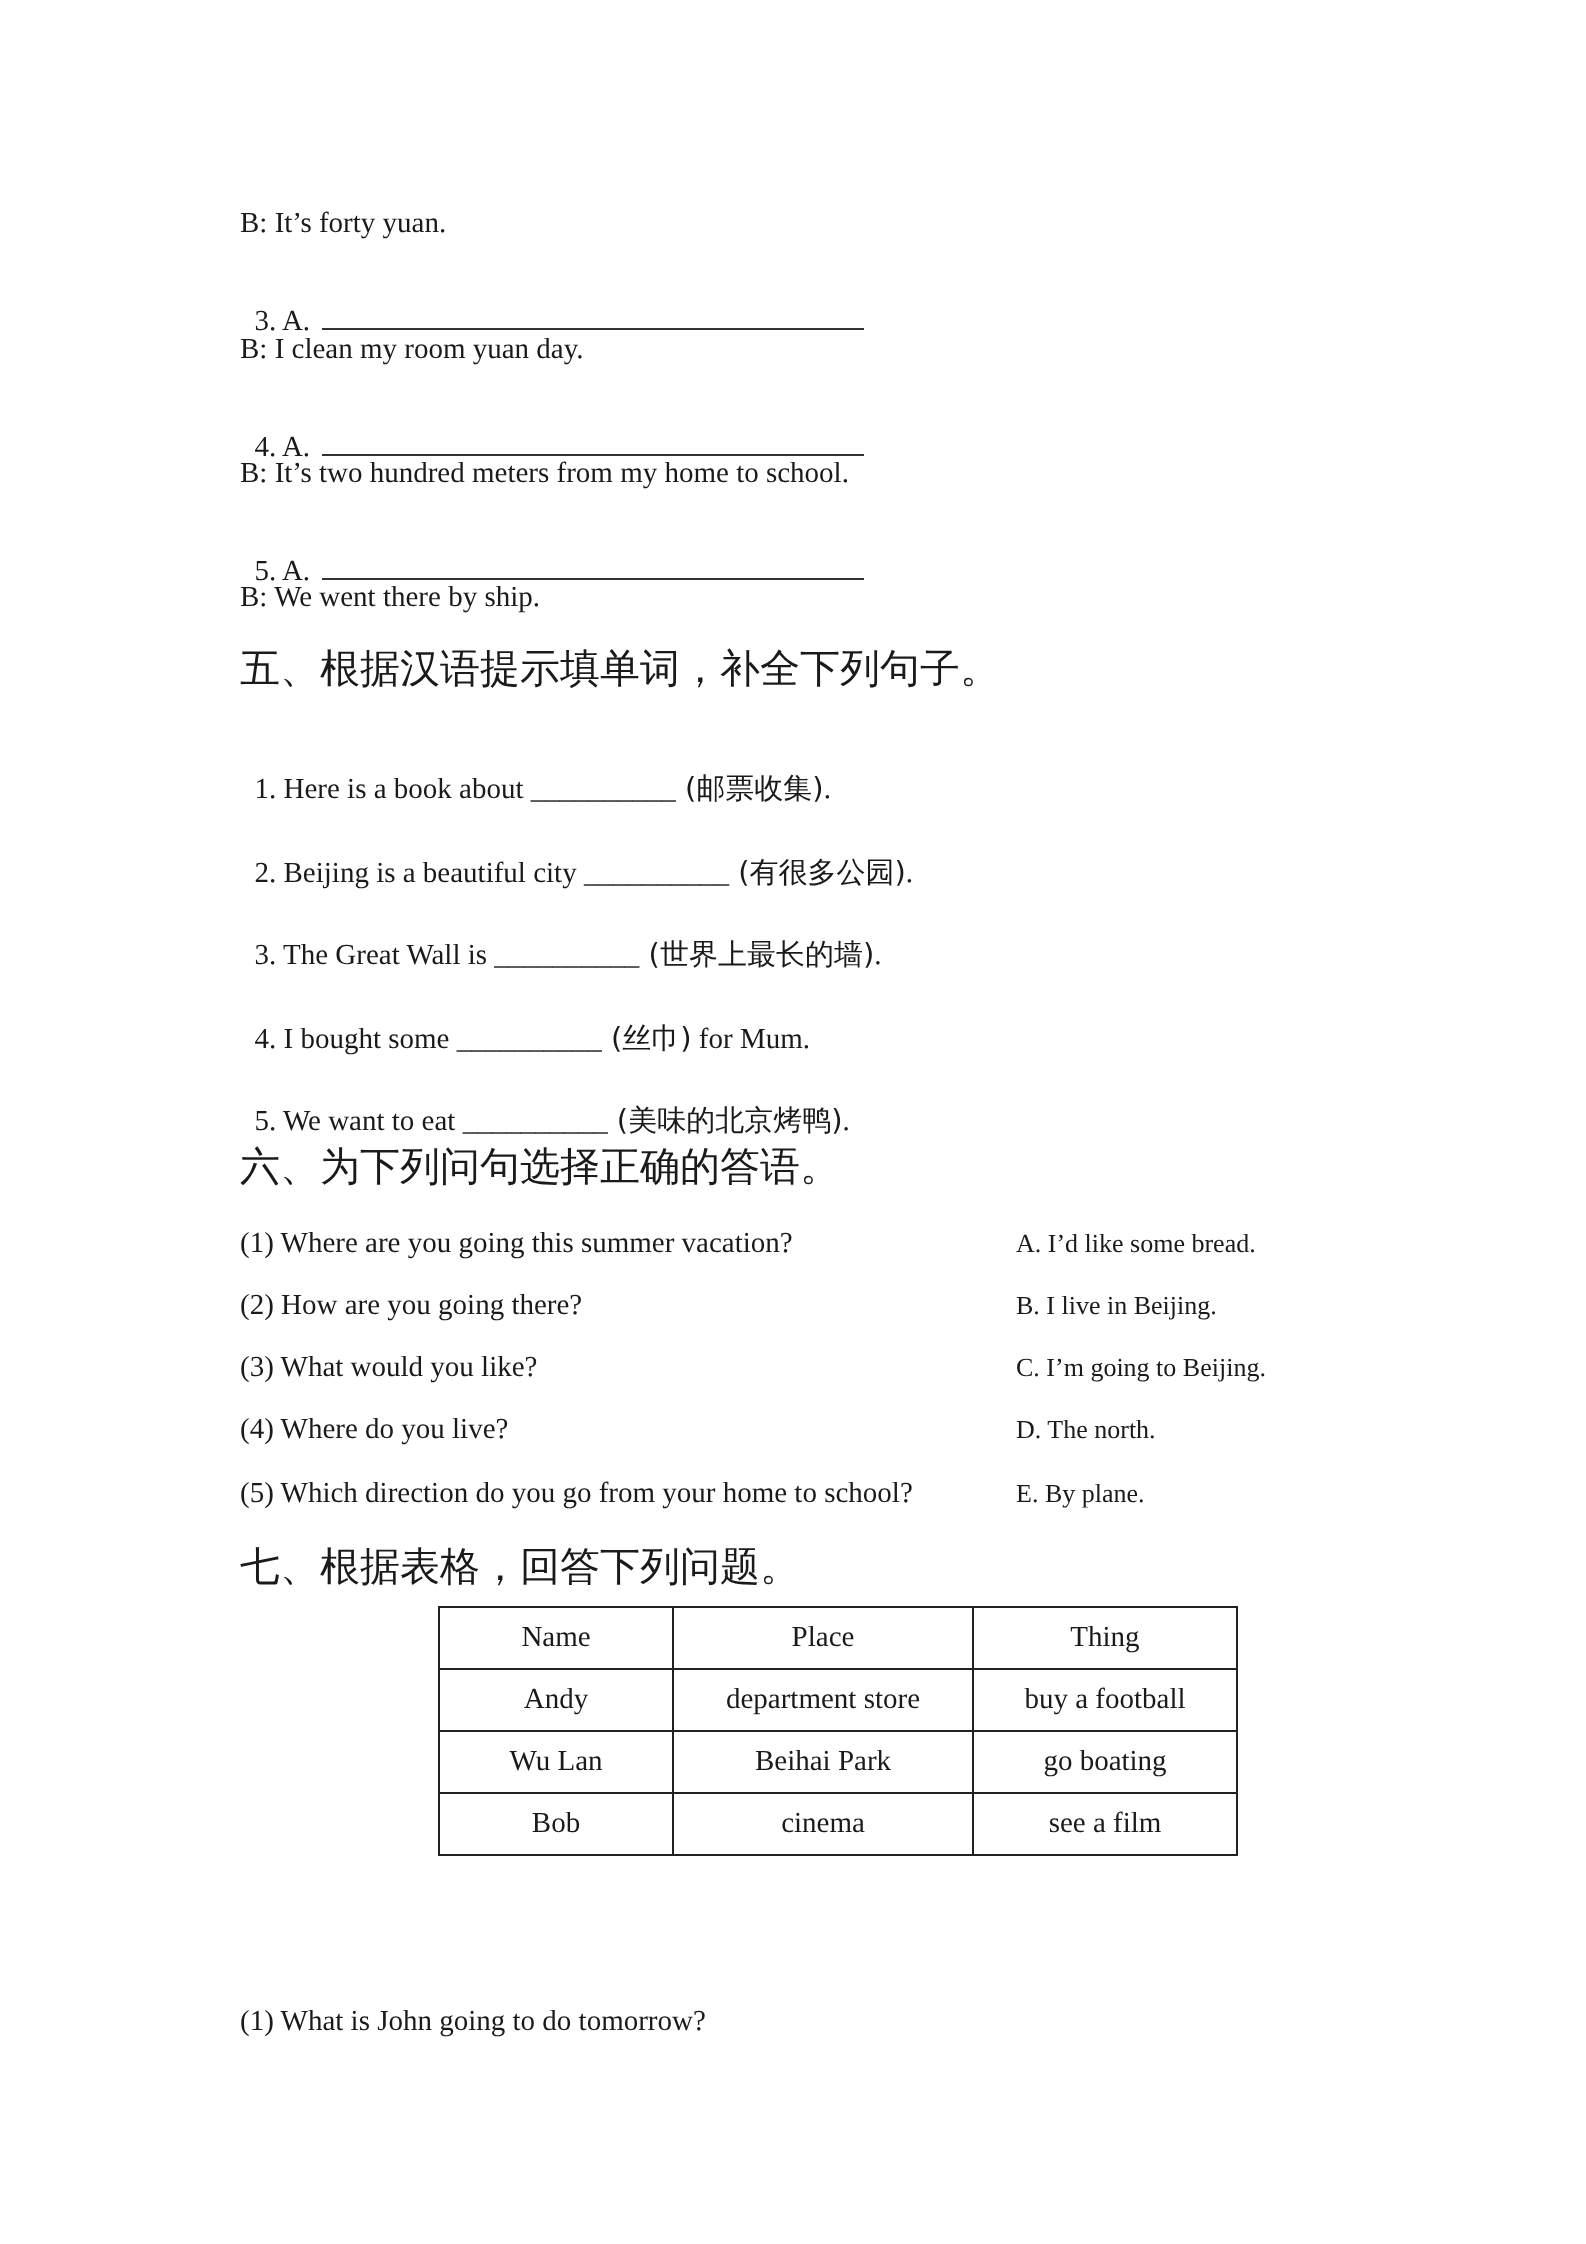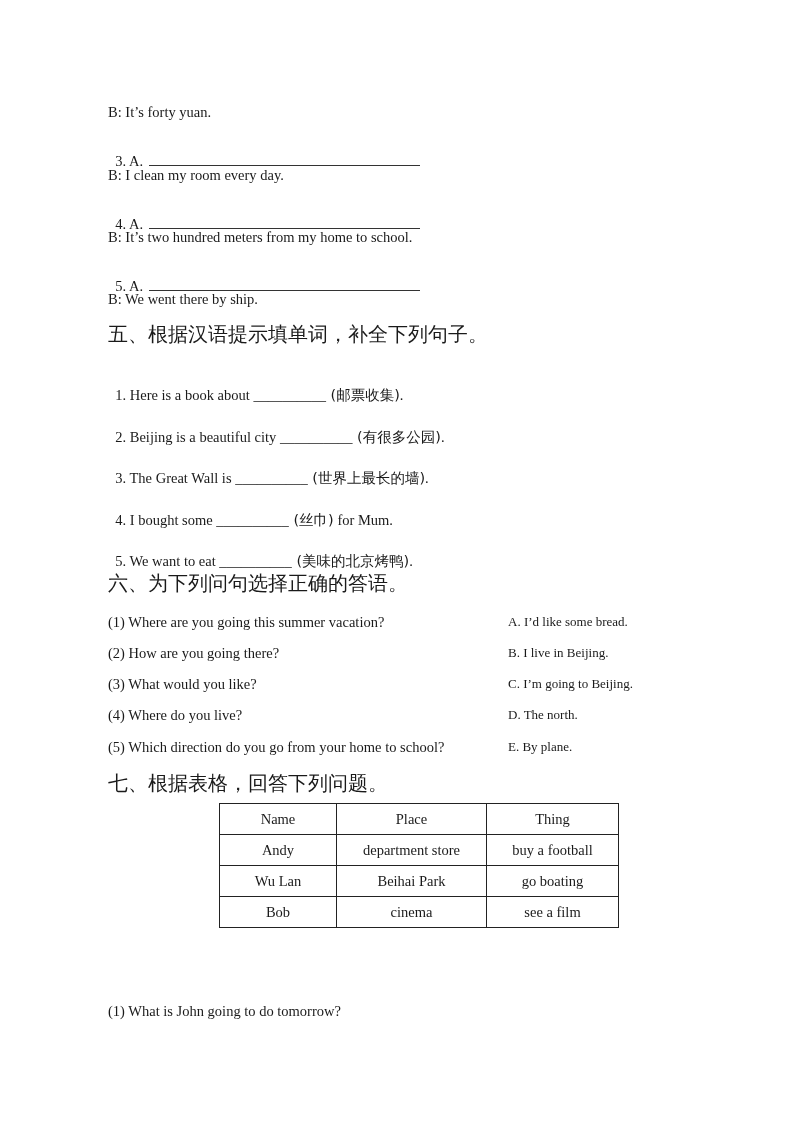--- a/index.html
+++ b/index.html
@@ -1,37 +1,37 @@
 <!DOCTYPE html>
 <html><head>
 <meta charset="utf-8">
 <style>
   html, body { margin: 0; padding: 0; background: #ffffff; }
   body { width: 793px; height: 1122px; position: relative; overflow: hidden;
          font-family: "Liberation Serif", "DejaVu Serif", serif; color: #1a1a1a; }
-  .line { position: absolute; left: 108px; font-size: 14.5px; line-height: 18px; white-space: pre; }
+  .line { position: absolute; left: 120px; font-size: 14.5px; line-height: 18px; white-space: pre; }
   .cn { font-family: "DejaVu Sans", "Liberation Sans", sans-serif; font-size: 14.5px; }
   .blank-long { display: inline-block; width: 271px; border-bottom: 1px solid #333; height: 12px; vertical-align: baseline; margin-left: 6px; }
   .heading { font-family: "DejaVu Sans", "Liberation Sans", sans-serif; font-size: 20px; text-align: center; }
   .ans { position: absolute; left: 508px; font-size: 13px; line-height: 18px; white-space: pre; }
   table.info { position: absolute; left: 197px; top: 803px; border-collapse: collapse;
                font-family: "Liberation Serif", "DejaVu Serif", serif; font-size: 14.5px; margin-left: 22px; }
   table.info td { border: 1px solid #222; height: 30px; padding: 0; text-align: center; vertical-align: middle; }
   table.info td.c1 { width: 116px; }
   table.info td.c2 { width: 149px; }
   table.info td.c3 { width: 131px; }
 </style>
 </head>
 <body>
 
 <div class="line" style="top:103px">B: It’s forty yuan.</div>
 <div class="line" style="top:134px">
   <span>3. A.</span><span class="blank-long"></span>
 </div>
-<div class="line" style="top:166px">B: I clean my room every day.</div>
+<div class="line" style="top:166px">B: I clean my room yuan day.</div>
 <div class="line" style="top:197px">
   <span>4. A.</span><span class="blank-long"></span>
 </div>
 <div class="line" style="top:228px">B: It’s two hundred meters from my home to school.</div>
 <div class="line" style="top:259px">
   <span>5. A.</span><span class="blank-long"></span>
 </div>
 <div class="line" style="top:290px">B: We went there by ship.</div>
 
 <div class="line heading" style="top:325px">五、根据汉语提示填单词，补全下列句子。</div>

